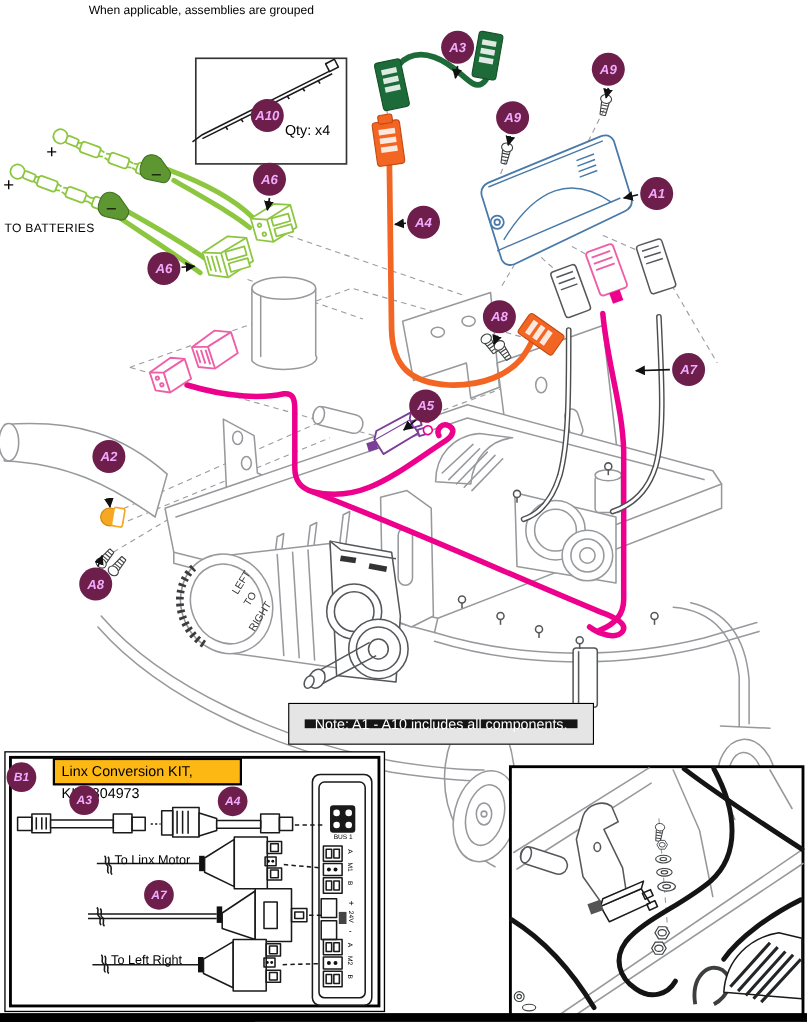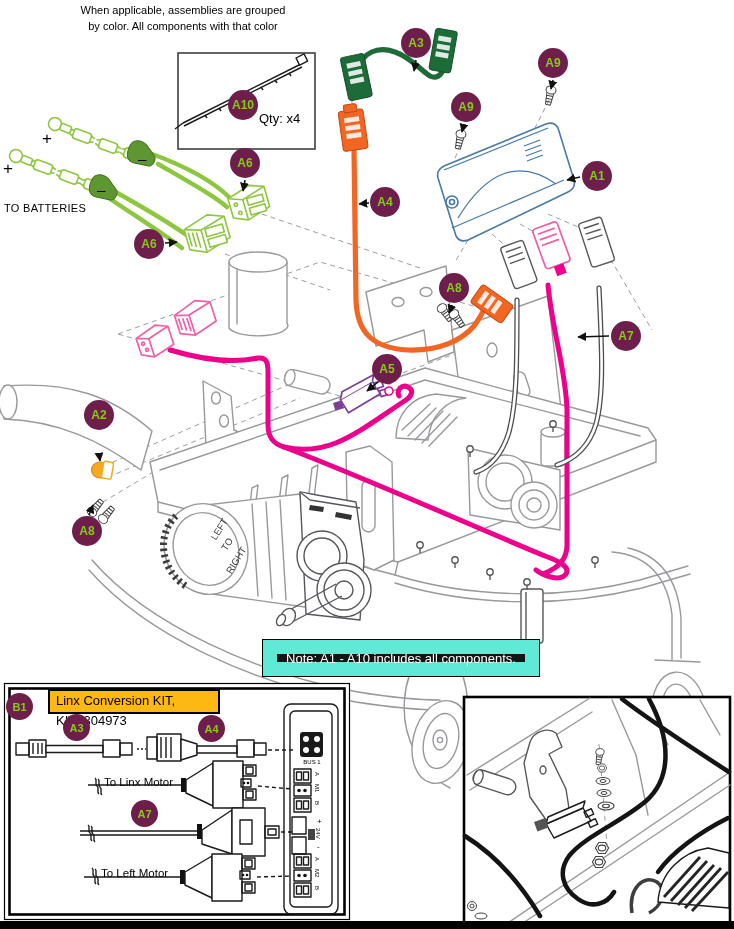--- a/index.html
+++ b/index.html
@@ -2,26 +2,26 @@
 <html style="--c-callout: #6E1E4B; --c-lime: #8DC63F; --c-olive: #5E9732; --c-forest: #1C6B38; --c-orange: #F26522; --c-amber: #F7A823; --c-magenta: #EC008C; --c-pink: #EE5FA7; --c-purple: #7B3F98; --c-blue: #4779A9; --c-gray: #97999C; --c-yellow: #FDB813;"><head>
 <meta charset="utf-8">
 <style>
   html,body{margin:0;padding:0;background:#fff;}
   #page{position:relative;width:734px;height:929px;background:#fff;overflow:hidden;
         font-family:"Liberation Sans",sans-serif;color:#111;}
   svg{position:absolute;left:0;top:0;}
   .abs{position:absolute;}
   .hdr{width:366px;text-align:center;font-size:11px;line-height:15.6px;color:#000;}
   .callout{position:absolute;width:30px;height:30px;border-radius:50%;
-           background:var(--c-callout,#6E1E4B);color:#84cc16;font-weight:bold;font-size:12px;
-           display:flex;align-items:center;justify-content:center;z-index:30;}
+           background:var(--c-callout,#6E1E4B);color:#f0abfc;font-weight:bold;font-size:12px;
+           display:flex;align-items:center;justify-content:center;z-index:30;font-style:italic;}
   .callout.sm{width:27px;height:27px;font-size:11px;}
   .lbl{position:absolute;color:#000;}
   .notewrap{position:absolute;left:262px;top:639px;width:278px;height:38px;
-            border:1px solid #000;background:#5eead4;padding:14px;box-sizing:border-box;z-index:20;}
+            border:1px solid #000;background:#e5e5e5;padding:14px;box-sizing:border-box;z-index:20;}
   .noteinner{background:#151515;color:#fff;width:100%;height:100%;display:flex;
              align-items:center;justify-content:center;font-size:13px;}
   .kitbox{position:absolute;left:48px;top:689px;width:172px;height:25px;
           background:var(--c-yellow,#FDB813);border:2px solid #000;box-sizing:border-box;
           font-size:13px;line-height:20px;padding-left:6px;color:#000;z-index:25;}
   .tiny{font-size:6px;}
   .rot90{transform:rotate(90deg);transform-origin:left top;}
   .motorlbl{font-size:11.5px;color:#000;z-index:22;}
   .blackbar{position:absolute;left:0;top:921px;width:734px;height:8px;background:#000;}
   
@@ -495,38 +495,37 @@
     <path d="M 658,902 C 660,872 682,852 708,848 L 729,853 L 729,908 Z" class="inkw"></path>
     <path d="M 664,897 L 700,857 M 671,901 L 707,861 M 678,905 L 714,865 M 685,908 L 721,868 M 692,911 L 728,872" stroke="#232527" stroke-width="2.8" fill="none"></path>
     <circle cx="472" cy="906" r="4.5" class="scr"></circle>
         <circle cx="472" cy="906" r="2" class="scr"></circle>
     <ellipse cx="481" cy="916" rx="6" ry="3" class="scr"></ellipse>
   </g>
 </svg>
 
 <div class="abs hdr" style="left:0;top:3px">
   <div>When applicable, assemblies are grouped</div>
-  <div>by color. All components with that color</div>
 </div>
 
 <div class="lbl" style="left:4px;top:202px;font-size:11px;letter-spacing:0.3px">TO BATTERIES</div>
 <div class="lbl" style="left:259px;top:111px;font-size:13px">Qty: x4</div>
 <div class="lbl" style="left:42px;top:129px;font-size:17px">+</div>
 <div class="lbl" style="left:3px;top:159px;font-size:17px">+</div>
 <div class="lbl" style="left:138px;top:150px;font-size:15px">–</div>
 <div class="lbl" style="left:97px;top:181px;font-size:15px">–</div>
 
 <div class="notewrap">
   <div class="noteinner">Note: A1 - A10 includes all components.</div>
 </div>
 
 <div class="kitbox">Linx Conversion KIT, KIT2304973</div>
 
 <div class="lbl motorlbl" style="left:104px;top:776px">To Linx Motor</div>
-<div class="lbl motorlbl" style="left:101px;top:867px">To Left Motor</div>
+<div class="lbl motorlbl" style="left:101px;top:867px">To Left Right</div>
 
 <div class="lbl tiny" style="left:298px;top:759px;width:28px;text-align:center">BUS 1</div>
 <div class="lbl tiny rot90" style="left:320px;top:772px">A</div>
 <div class="lbl tiny rot90" style="left:320px;top:784px">M1</div>
 <div class="lbl tiny rot90" style="left:320px;top:801px">B</div>
 <div class="lbl" style="left:317px;top:817px;font-size:8px">+</div>
 <div class="lbl tiny rot90" style="left:321px;top:828px">24V</div>
 <div class="lbl" style="left:317px;top:842px;font-size:8px">-</div>
 <div class="lbl tiny rot90" style="left:320px;top:857px">A</div>
 <div class="lbl tiny rot90" style="left:320px;top:869px">M2</div>

